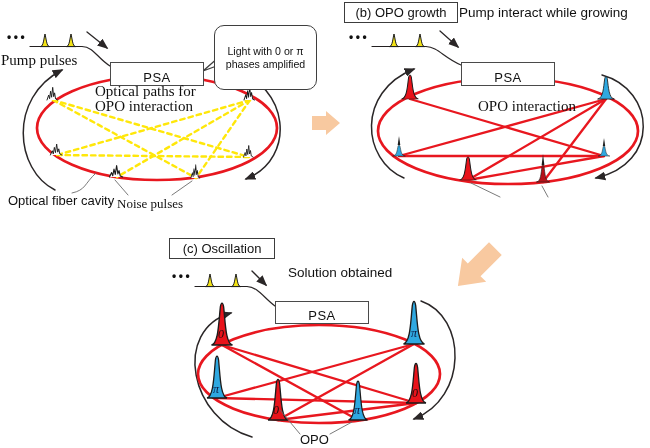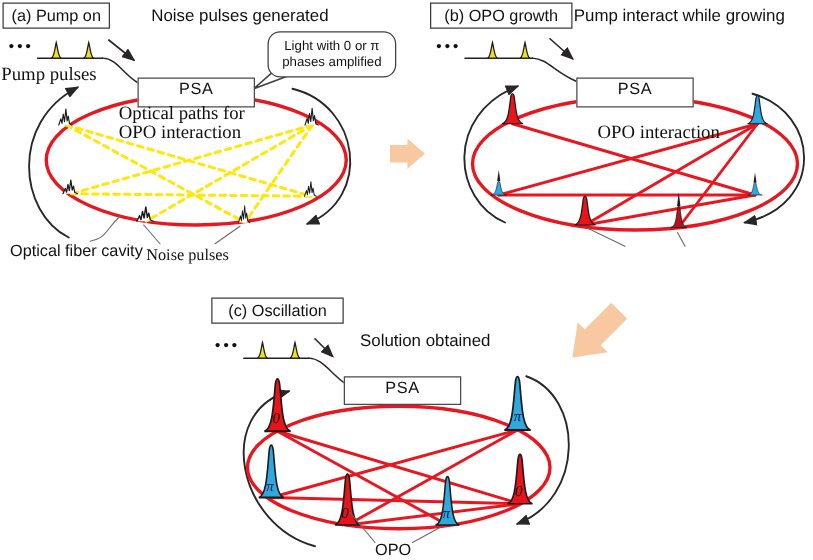--- a/index.html
+++ b/index.html
@@ -4,30 +4,30 @@
 <style>
   html,body{margin:0;padding:0;background:#fff;}
   #stage{position:relative;width:650px;height:448px;background:#fff;overflow:hidden;
          font-family:"Liberation Sans",sans-serif;color:#111;}
   #gfx{position:absolute;left:0;top:0;width:650px;height:448px;}
   .abs{position:absolute;white-space:nowrap;}
   .tagbox{position:absolute;background:#fff;border:1.6px solid #3c3c3c;
           display:flex;align-items:center;justify-content:center;
           font-size:13px;color:#111;}
   .psabox{position:absolute;background:#fff;border:1.5px solid #4a4a4a;
-          display:flex;align-items:flex-start;justify-content:center;
+          display:flex;align-items:flex-end;justify-content:center;
           font-size:13px;letter-spacing:.5px;color:#111;}
   .title{font-size:13.5px;}
   .dots{font-size:12px;font-weight:bold;letter-spacing:2.5px;}
   .lab12{font-size:15px;font-family:Liberation Serif, serif;}
   .lab13{font-size:13px;}
   .center{text-align:left;white-space:normal;}
   .bubble{position:absolute;left:214px;top:25px;width:97px;background:#fff;
           border:1.4px solid #3f3f3f;border-radius:10px;font-size:10.6px;
-          line-height:12.5px;text-align:center;padding:5px 2px;}
+          line-height:12.5px;text-align:center;padding:19px 2px;}
   svg text.phase{font-family:"Liberation Serif",serif;font-style:italic;font-size:12px;}
 </style>
 </head>
 <body>
 
 <div id="stage">
 
 <svg id="gfx" viewBox="0 0 650 448">
   <defs>
     <marker id="ah" viewBox="0 0 10 8" refX="8.5" refY="4" markerUnits="userSpaceOnUse" markerWidth="11" markerHeight="9" orient="auto-start-reverse">
@@ -160,24 +160,20 @@
     </g>
     <path d="M 252,271 L 266,285" fill="none" stroke="#2a2627" stroke-width="1.3" marker-end="url(#ah)"></path>
     <path d="M 247,286.5 C 258,287 263,297 275,306" fill="none" stroke="#2a2627" stroke-width="1.2"></path>
     <g stroke="#6b6b6b" stroke-width="0.9">
       <line x1="300" y1="434" x2="280" y2="410"></line>
       <line x1="330" y1="434" x2="352" y2="422"></line>
     </g>
   </g>
 </svg>
 
-  <div class="tagbox" style="left:2px;top:2px;width:84px;height:19px;">
-      <span>(a) Pump on</span>
-    </div>
-  <div class="abs title" style="left:121px;top:5px;">Noise pulses generated</div>
   <div class="abs dots" style="left:7px;top:30px;">•••</div>
   <div class="abs lab12" style="left:1px;top:52px;">Pump pulses</div>
   <div class="psabox" style="left:110px;top:62px;width:92px;height:22px;">
       <span>PSA</span>
     </div>
   <div class="bubble">
     <div>Light with 0 or π</div>
     <div>phases amplified</div>
   </div>
   <div class="abs lab12 center" style="left:95px;top:84px;width:130px;line-height:14.5px;">

